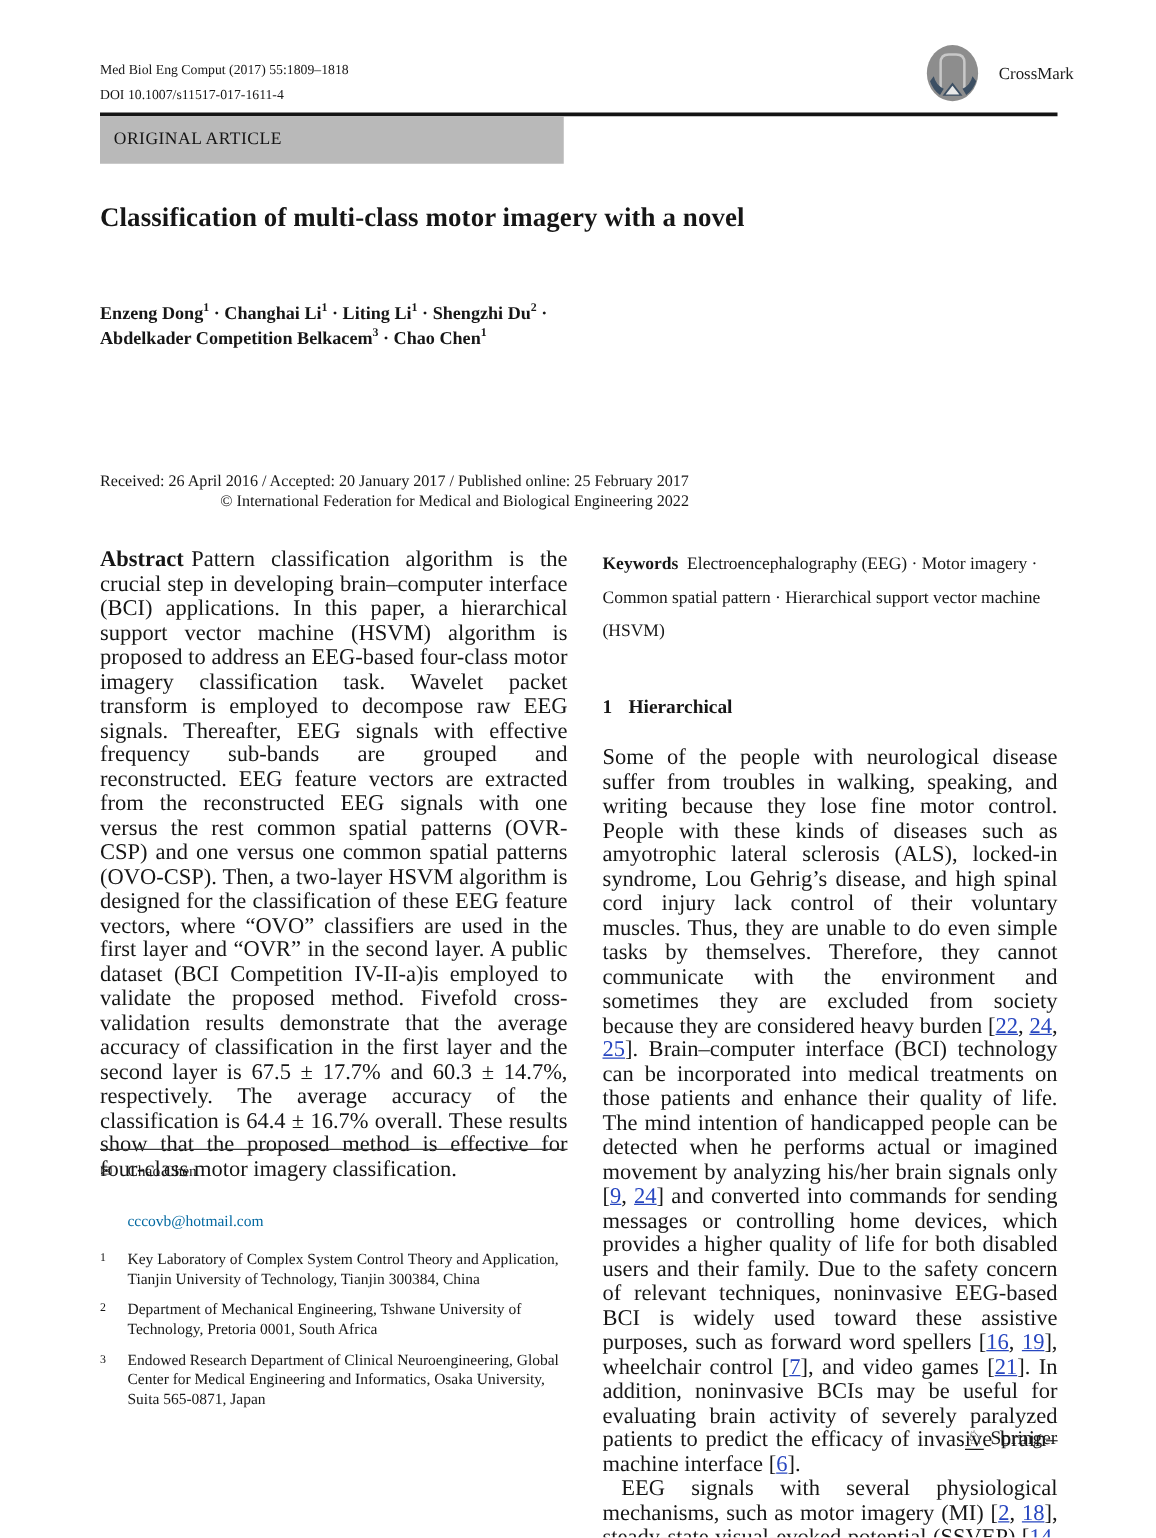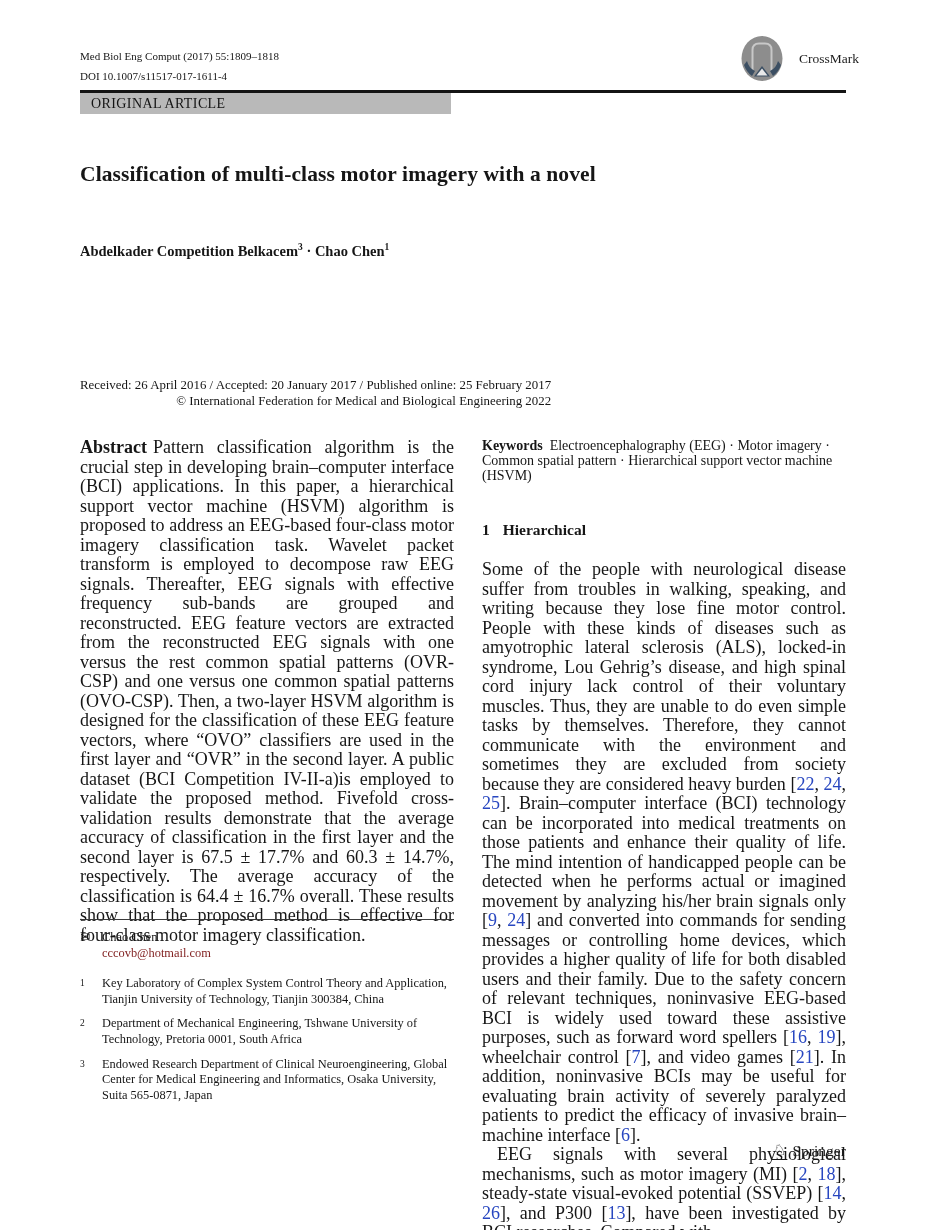--- a/index.html
+++ b/index.html
@@ -7,48 +7,48 @@
     position:relative;width:925px;height:1230px;background:#ffffff;overflow:hidden;
     font-family:"Liberation Serif","DejaVu Serif",serif;color:#161616;
     -webkit-font-smoothing:antialiased;
   }
   
   .hdr{position:absolute;left:80px;top:47px;font-size:11px;line-height:19.5px;}
   .crossmark{position:absolute;left:740px;top:35px;display:flex;align-items:center;gap:14px;cursor:pointer;}
   .crossmark .cm-label{font-size:13.5px;color:#1c1c1c;}
   .top-rule{position:absolute;left:80px;top:90px;width:766px;height:3px;background:#141414;}
   .article-type{
-    position:absolute;left:80px;top:93px;width:360px;height:21px;
+    position:absolute;left:80px;top:93px;width:360px;height:38px;
     background:var(--banner,#b9b9b9);display:flex;align-items:center;padding-left:11px;
     font-size:14px;letter-spacing:.4px;color:#141414;
   }
   
   .title{position:absolute;left:80px;top:160px;margin:0;font-size:21.5px;font-weight:bold;line-height:29.5px;letter-spacing:.1px;}
   .authors{position:absolute;left:80px;top:242px;font-size:14.5px;font-weight:bold;line-height:19.5px;}
   .authors sup{font-size:9.5px;line-height:0;}
   .asep{font-weight:bold;}
   
   .dates{position:absolute;left:80px;top:377px;font-size:12.9px;line-height:16px;text-align:right;}
   
   .col-left{position:absolute;left:80px;top:438px;width:374px;}
   .col-right{position:absolute;left:482px;top:438px;width:364px;}
   .bodytext{font-size:18px;line-height:19.5px;text-align:justify;margin:0;}
   .bodytext b{margin-right:6px;}
-  .keywords{font-size:14px;line-height:15px;text-align:left;margin:0 0 38px 0;}
+  .keywords{font-size:14px;line-height:27px;text-align:left;margin:0 0 38px 0;}
   .keywords b{margin-right:7px;}
   .sec-head{font-size:15.5px;font-weight:bold;margin:0 0 21px 0;}
   .sec-num{margin-right:13px;}
   .par2{text-indent:15px;}
-  .cite{color:var(--cite,#2746c0);}
+  .cite{color:var(--cite,#2746c0);text-decoration:underline;}
   
   .footnotes{position:absolute;left:80px;top:919px;width:374px;font-size:12.4px;line-height:15.6px;}
   .fn-rule{width:374px;height:1px;background:#3a3a3a;margin-bottom:10px;}
   .corr{display:flex;margin-bottom:15px;}
   .env{width:22px;flex:0 0 22px;font-family:"DejaVu Sans",sans-serif;font-size:12px;color:#222;}
-  .email{color:#7f1d1d;text-decoration:none;display:block;cursor:pointer;}
+  .email{color:#0369a1;text-decoration:none;display:block;cursor:pointer;margin-top:24px;}
   .affil{display:flex;margin-bottom:9px;}
   .affil sup{width:22px;flex:0 0 22px;font-size:9.5px;line-height:15px;}
   .affil .atext{max-width:348px;}
   
   .springer{position:absolute;left:772px;top:1142px;display:flex;align-items:center;gap:5px;}
   .knight{font-family:"DejaVu Sans",sans-serif;font-size:15px;line-height:15px;border-bottom:1.6px solid #1a1a1a;padding:0 1px 1px 1px;color:#1a1a1a;}
   .sp-word{font-size:15.5px;color:#1a1a1a;}
 </style>
 </head>
 <body>
@@ -74,20 +74,21 @@
 
   <div class="top-rule"></div>
 
   <div class="article-type">
     <span>ORIGINAL ARTICLE</span>
   </div>
 
   <h1 class="title"><span>Classification of multi-class motor imagery with a novel</span><br></h1>
 
   <div class="authors">
+      <div><span>Enzeng Dong</span><sup>1</sup><span class="asep"> · </span><span>Changhai Li</span><sup>1</sup><span class="asep"> · </span><span>Liting Li</span><sup>1</sup><span class="asep"> · </span><span>Shengzhi Du</span><sup>2</sup><span class="asep"> · </span></div>
       <div><span>Abdelkader Competition Belkacem</span><sup>3</sup><span class="asep"> · </span><span>Chao Chen</span><sup>1</sup></div>
     </div>
 
   <div class="dates">
     <div>Received: 26 April 2016 / Accepted: 20 January 2017 / Published online: 25 February 2017</div>
     <div>© International Federation for Medical and Biological Engineering 2022</div>
   </div>
 
   <div class="col-left">
     <p class="bodytext"><b>Abstract</b><span>Pattern classification algorithm is the crucial step in developing brain–computer interface (BCI) applications. In this paper, a hierarchical support vector machine (HSVM) algorithm is proposed to address an EEG-based four-class motor imagery classification task. Wavelet packet transform is employed to decompose raw EEG signals. Thereafter, EEG signals with effective frequency sub-bands are grouped and reconstructed. EEG feature vectors are extracted from the reconstructed EEG signals with one versus the rest common spatial patterns (OVR-CSP) and one versus one common spatial patterns (OVO-CSP). Then, a two-layer HSVM algorithm is designed for the classification of these EEG feature vectors, where “OVO” classifiers are used in the first layer and “OVR” in the second layer. A public dataset (BCI Competition IV-II-a)is employed to validate the proposed method. Fivefold cross-validation results demonstrate that the average accuracy of classification in the first layer and the second layer is 67.5 ± 17.7% and 60.3 ± 14.7%, respectively. The average accuracy of the classification is 64.4 ± 16.7% overall. These results show that the proposed method is effective for four-class motor imagery classification.</span></p>

